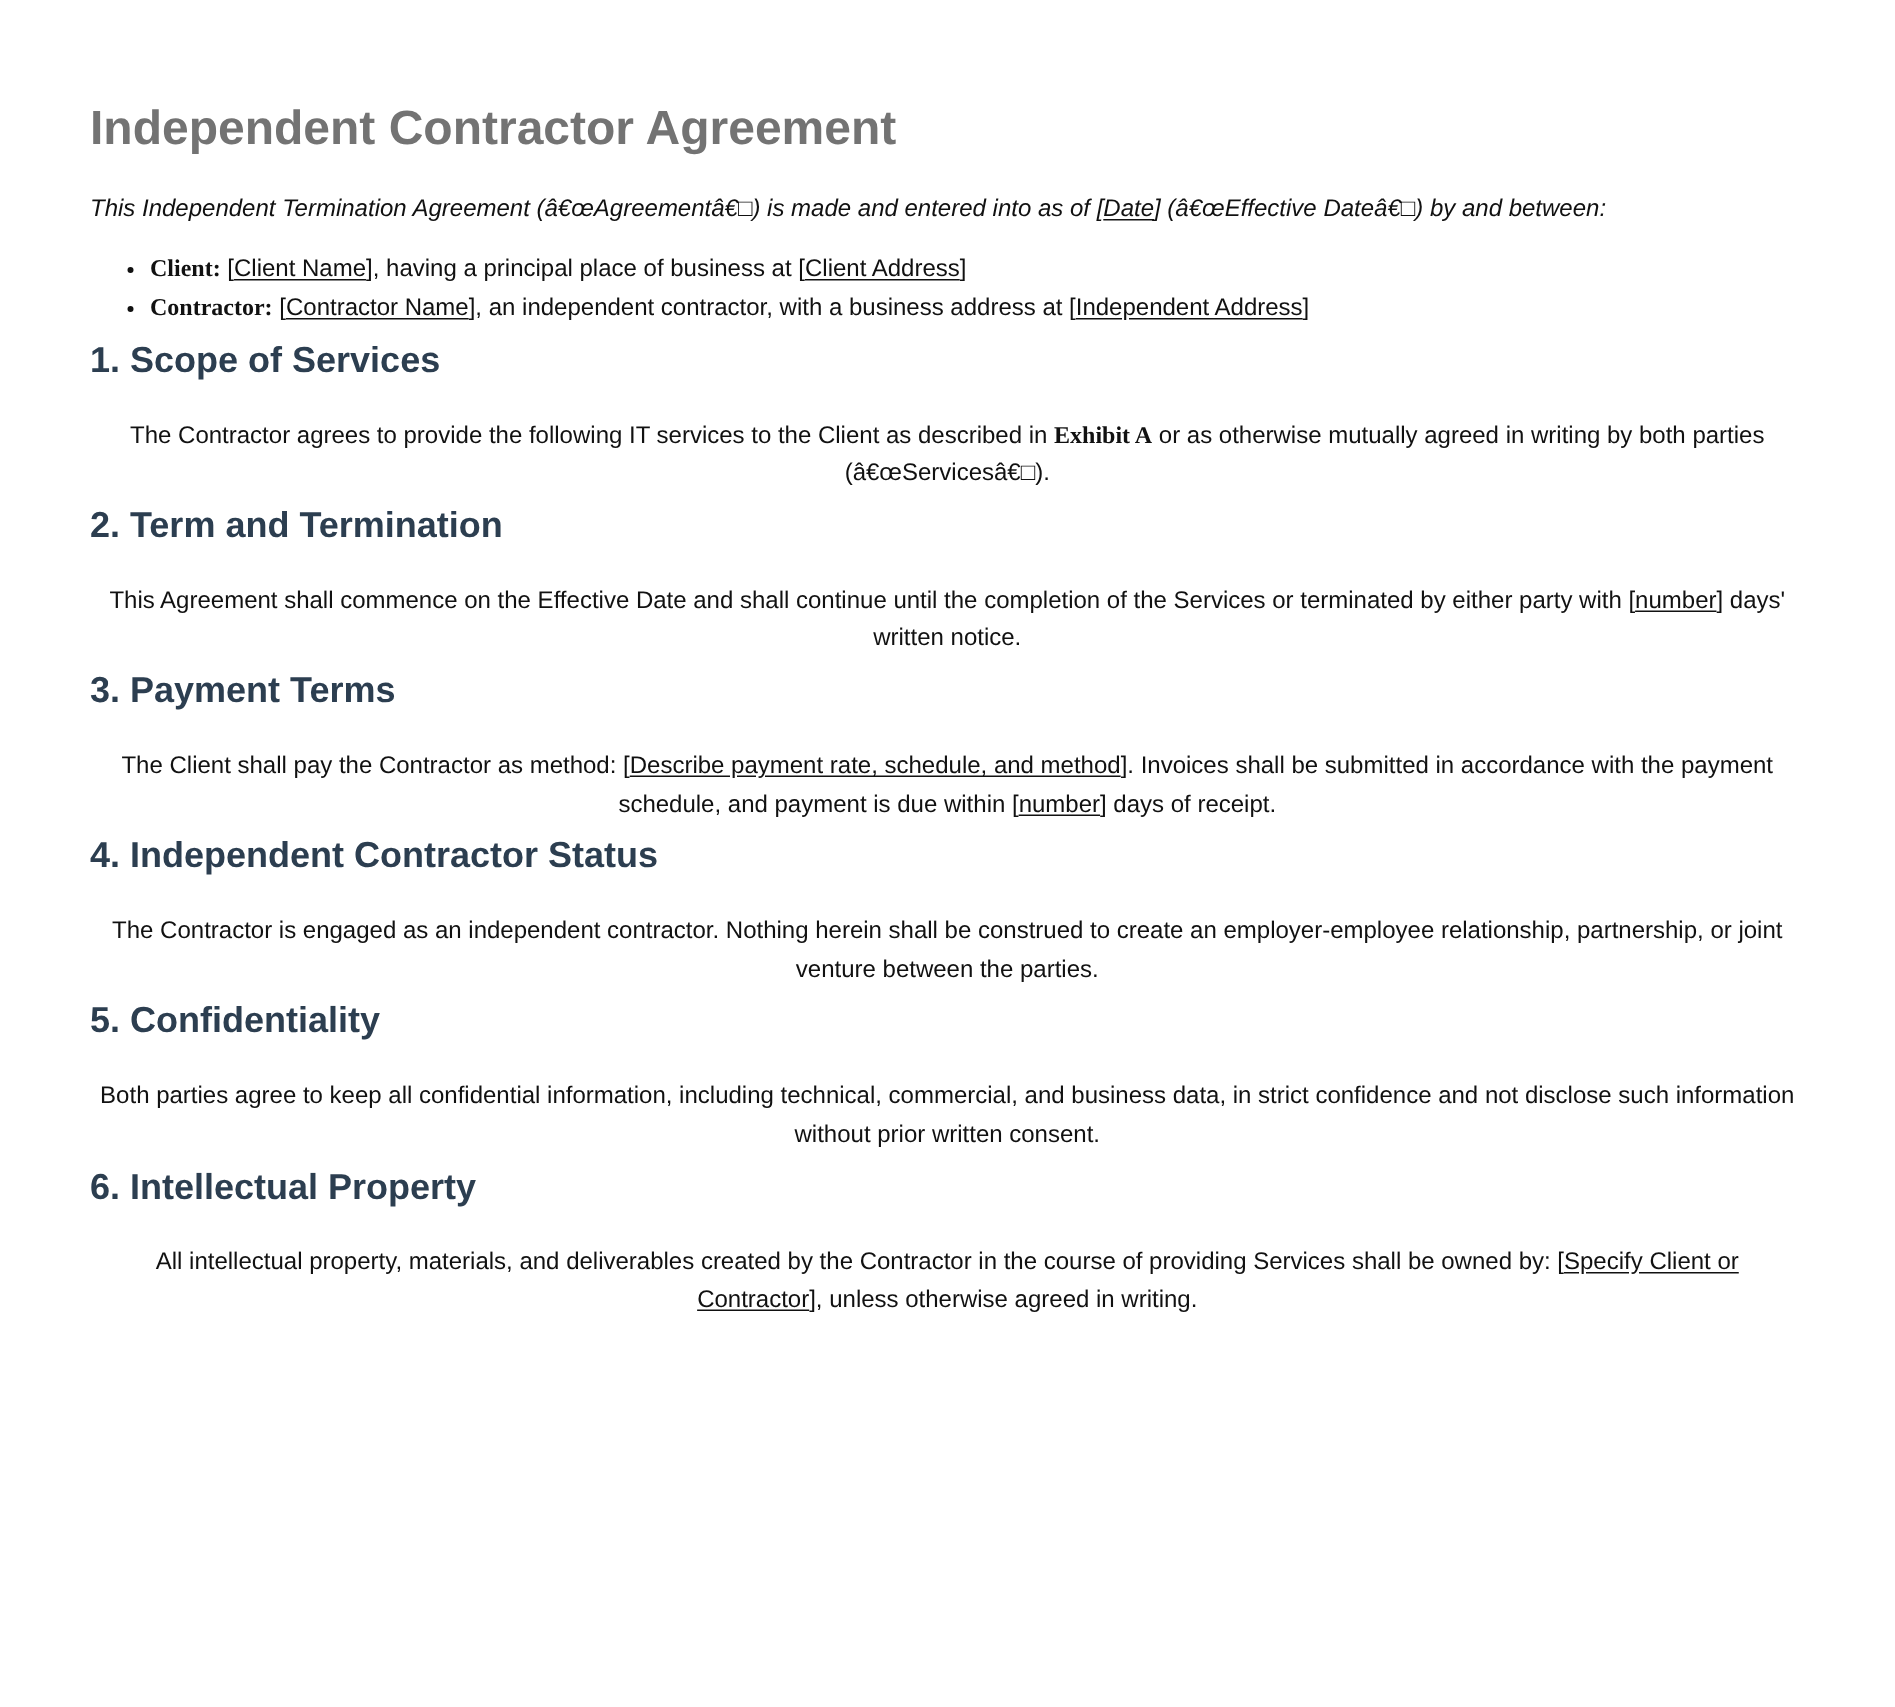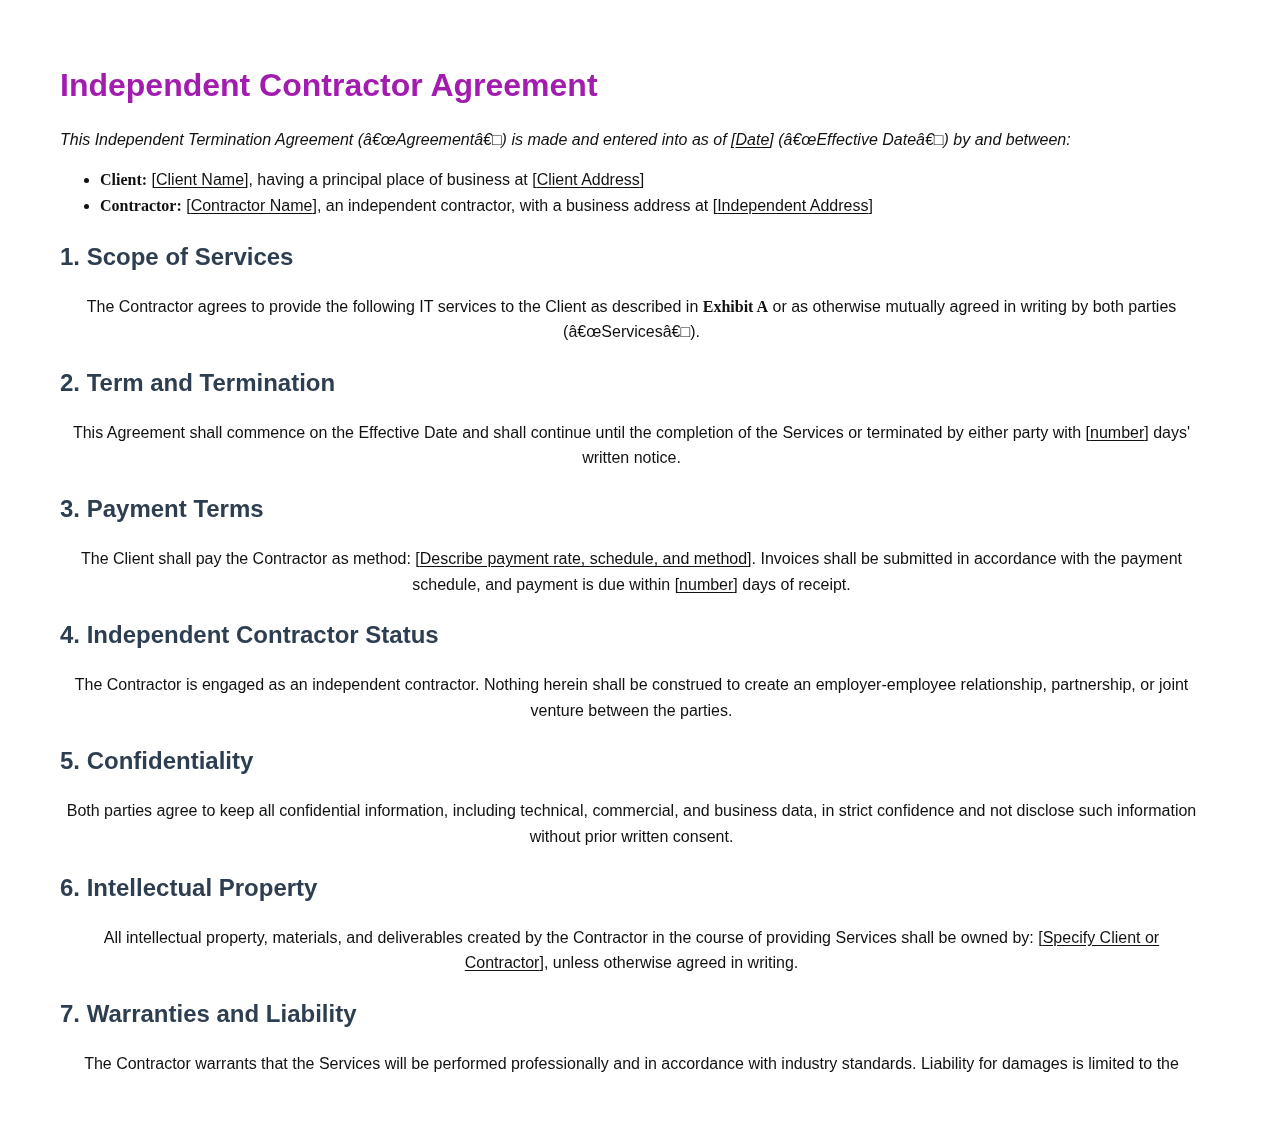--- a/index.html
+++ b/index.html
@@ -10,21 +10,21 @@
       font-family: "Liberation Sans", sans-serif;
       color: #111111;
       font-size: 16px;
       line-height: 25.6px;
     }
     .page { padding: 0 60px; position: relative; }
     h1 {
       font-family: "Liberation Sans", sans-serif;
       font-size: 32px;
       font-weight: bold;
-      color: #a21caf;
+      color: #737373;
       margin: 0;
       padding-top: 67px;
       line-height: 36px;
     }
     .intro {
       font-style: italic;
       margin: 24px 0 0 0;
       line-height: 25.6px;
     }
     ul.parties {
@@ -33,21 +33,21 @@
     }
     ul.parties li { line-height: 26px; }
     h2 {
       font-family: "Liberation Sans", sans-serif;
       font-size: 24px;
       font-weight: bold;
       color: #2c3e50;
       margin: 0;
       line-height: 28px;
     }
-    .section { margin-top: 24px; }
+    .section { margin-top: 8px; }
     .section p { margin: 23px 0 0 0; text-align: center; }
     .ph { text-decoration: underline; text-underline-offset: 2px; }
     b { font-weight: bold; font-family: Liberation Serif, serif; }
   </style>
 </head>
 <body>
 
 <div class="page">
 
   <h1>Independent Contractor Agreement</h1>
@@ -82,18 +82,14 @@
   <div class="section">
     <h2>5. Confidentiality</h2>
     <p>Both parties agree to keep all confidential information, including technical, commercial, and business data, in strict confidence and not disclose such information without prior written consent.</p>
   </div>
 
   <div class="section">
     <h2>6. Intellectual Property</h2>
     <p><span>All intellectual property, materials, and deliverables created by the Contractor in the course of providing Services shall be owned by: [</span><span class="ph">Specify Client or Contractor</span><span>], unless otherwise agreed in writing.</span></p>
   </div>
 
-  <div class="section">
-    <h2>7. Warranties and Liability</h2>
-    <p>The Contractor warrants that the Services will be performed professionally and in accordance with industry standards. Liability for damages is limited to the</p>
-  </div>
 
 </div>
 
 </body></html>

